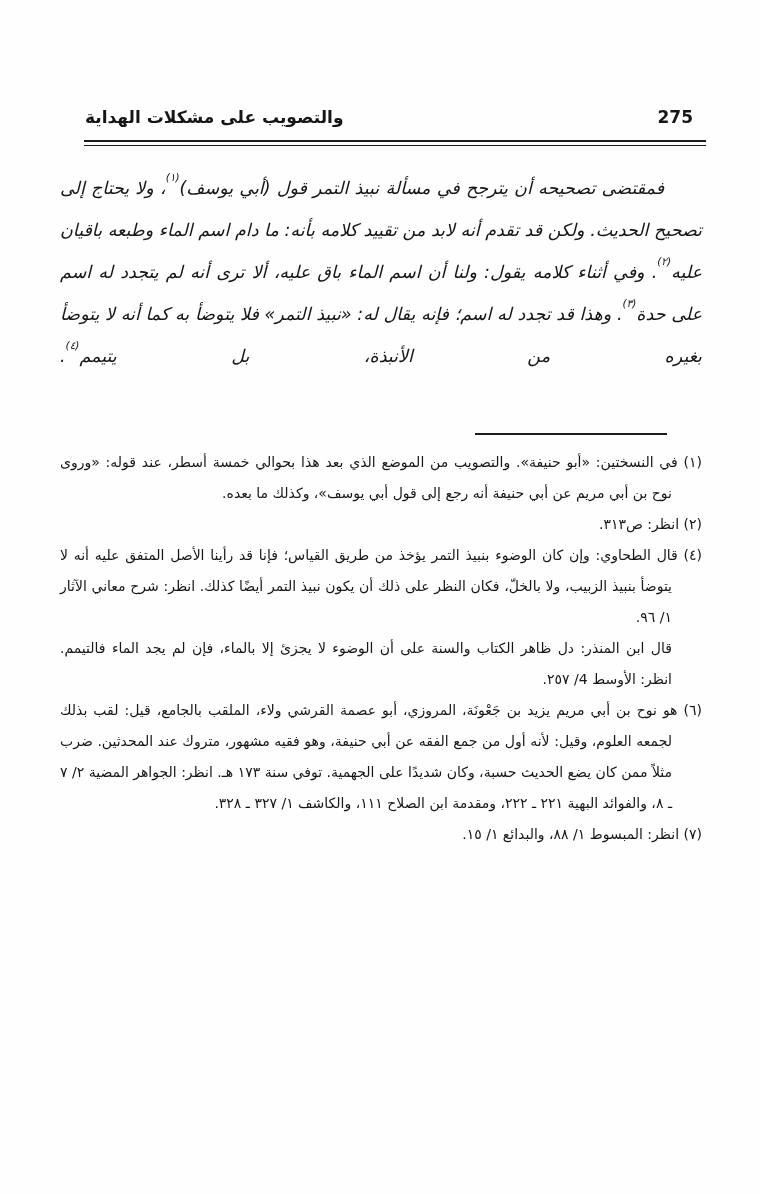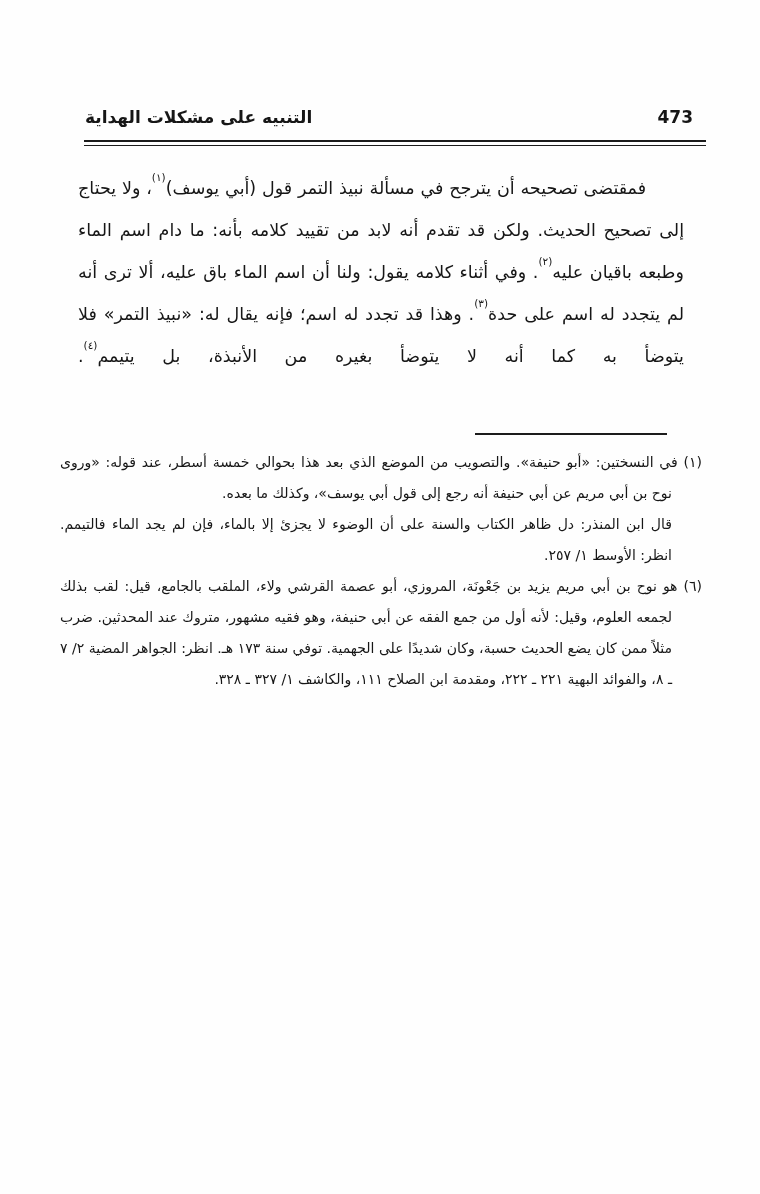--- a/index.html
+++ b/index.html
@@ -32,23 +32,24 @@
   
   .body-text {
     direction:rtl;
     margin:21px 58px 0 60px;
     height:252px;
     font-size:17.5px;
     line-height:42px;
     text-align:justify;
   }
   .para {
-    margin:18px;
+    margin:0;
     text-indent:38px;
     text-align-last:justify;
+    font-style:italic;
   }
   .fnref {
     font-size:10.5px;
     position:relative;
     top:-6px;
     line-height:0;
   }
   
   .fn-sep {
     width:192px;
@@ -69,31 +70,34 @@
   }
   .footnote.cont { text-indent:0; }
   .fn-num { white-space:nowrap; }
 </style>
 </head>
 <body>
 
 <div class="page">
 
   <header class="header">
-    <span class="page-number">473</span>
-    <span class="running-title">التنبيه على مشكلات الهداية</span>
+    <span class="page-number">275</span>
+    <span class="running-title">والتصويب على مشكلات الهداية</span>
   </header>
 
   <div class="header-rule"></div>
 
   <main class="body-text">
       <p class="para">فمقتضى تصحيحه أن يترجح في مسألة نبيذ التمر قول (أبي يوسف)<sup class="fnref">(١)</sup>، ولا يحتاج إلى تصحيح الحديث. ولكن قد تقدم أنه لابد من تقييد كلامه بأنه: ما دام اسم الماء وطبعه باقيان عليه<sup class="fnref">(٢)</sup>. وفي أثناء كلامه يقول: ولنا أن اسم الماء باق عليه، ألا ترى أنه لم يتجدد له اسم على حدة<sup class="fnref">(٣)</sup>. وهذا قد تجدد له اسم؛ فإنه يقال له: «نبيذ التمر» فلا يتوضأ به كما أنه لا يتوضأ بغيره من الأنبذة، بل يتيمم<sup class="fnref">(٤)</sup>.</p>
     </main>
 
   <div class="fn-sep"></div>
 
   <section class="footnotes">
       <p class="footnote"><span class="fn-num">(١)</span>&nbsp;في النسختين: «أبو حنيفة». والتصويب من الموضع الذي بعد هذا بحوالي خمسة أسطر، عند قوله: «وروى نوح بن أبي مريم عن أبي حنيفة أنه رجع إلى قول أبي يوسف»، وكذلك ما بعده.</p>
-      <p class="footnote cont">قال ابن المنذر: دل ظاهر الكتاب والسنة على أن الوضوء لا يجزئ إلا بالماء، فإن لم يجد الماء فالتيمم. انظر: الأوسط ١/ ٢٥٧.</p>
+      <p class="footnote"><span class="fn-num">(٢)</span>&nbsp;انظر: ص٣١٣.</p>
+      <p class="footnote"><span class="fn-num">(٤)</span>&nbsp;قال الطحاوي: وإن كان الوضوء بنبيذ التمر يؤخذ من طريق القياس؛ فإنا قد رأينا الأصل المتفق عليه أنه لا يتوضأ بنبيذ الزبيب، ولا بالخلّ، فكان النظر على ذلك أن يكون نبيذ التمر أيضًا كذلك. انظر: شرح معاني الآثار ١/ ٩٦.</p>
+      <p class="footnote cont">قال ابن المنذر: دل ظاهر الكتاب والسنة على أن الوضوء لا يجزئ إلا بالماء، فإن لم يجد الماء فالتيمم. انظر: الأوسط 4/ ٢٥٧.</p>
       <p class="footnote"><span class="fn-num">(٦)</span>&nbsp;هو نوح بن أبي مريم يزيد بن جَعْونَة، المروزي، أبو عصمة القرشي ولاء، الملقب بالجامع، قيل: لقب بذلك لجمعه العلوم، وقيل: لأنه أول من جمع الفقه عن أبي حنيفة، وهو فقيه مشهور، متروك عند المحدثين. ضرب مثلاً ممن كان يضع الحديث حسبة، وكان شديدًا على الجهمية. توفي سنة ١٧٣ هـ. انظر: الجواهر المضية ٢/ ٧ ـ ٨، والفوائد البهية ٢٢١ ـ ٢٢٢، ومقدمة ابن الصلاح ١١١، والكاشف ١/ ٣٢٧ ـ ٣٢٨.</p>
+      <p class="footnote"><span class="fn-num">(٧)</span>&nbsp;انظر: المبسوط ١/ ٨٨، والبدائع ١/ ١٥.</p>
     </section>
 
 </div>
 
 </body></html>

